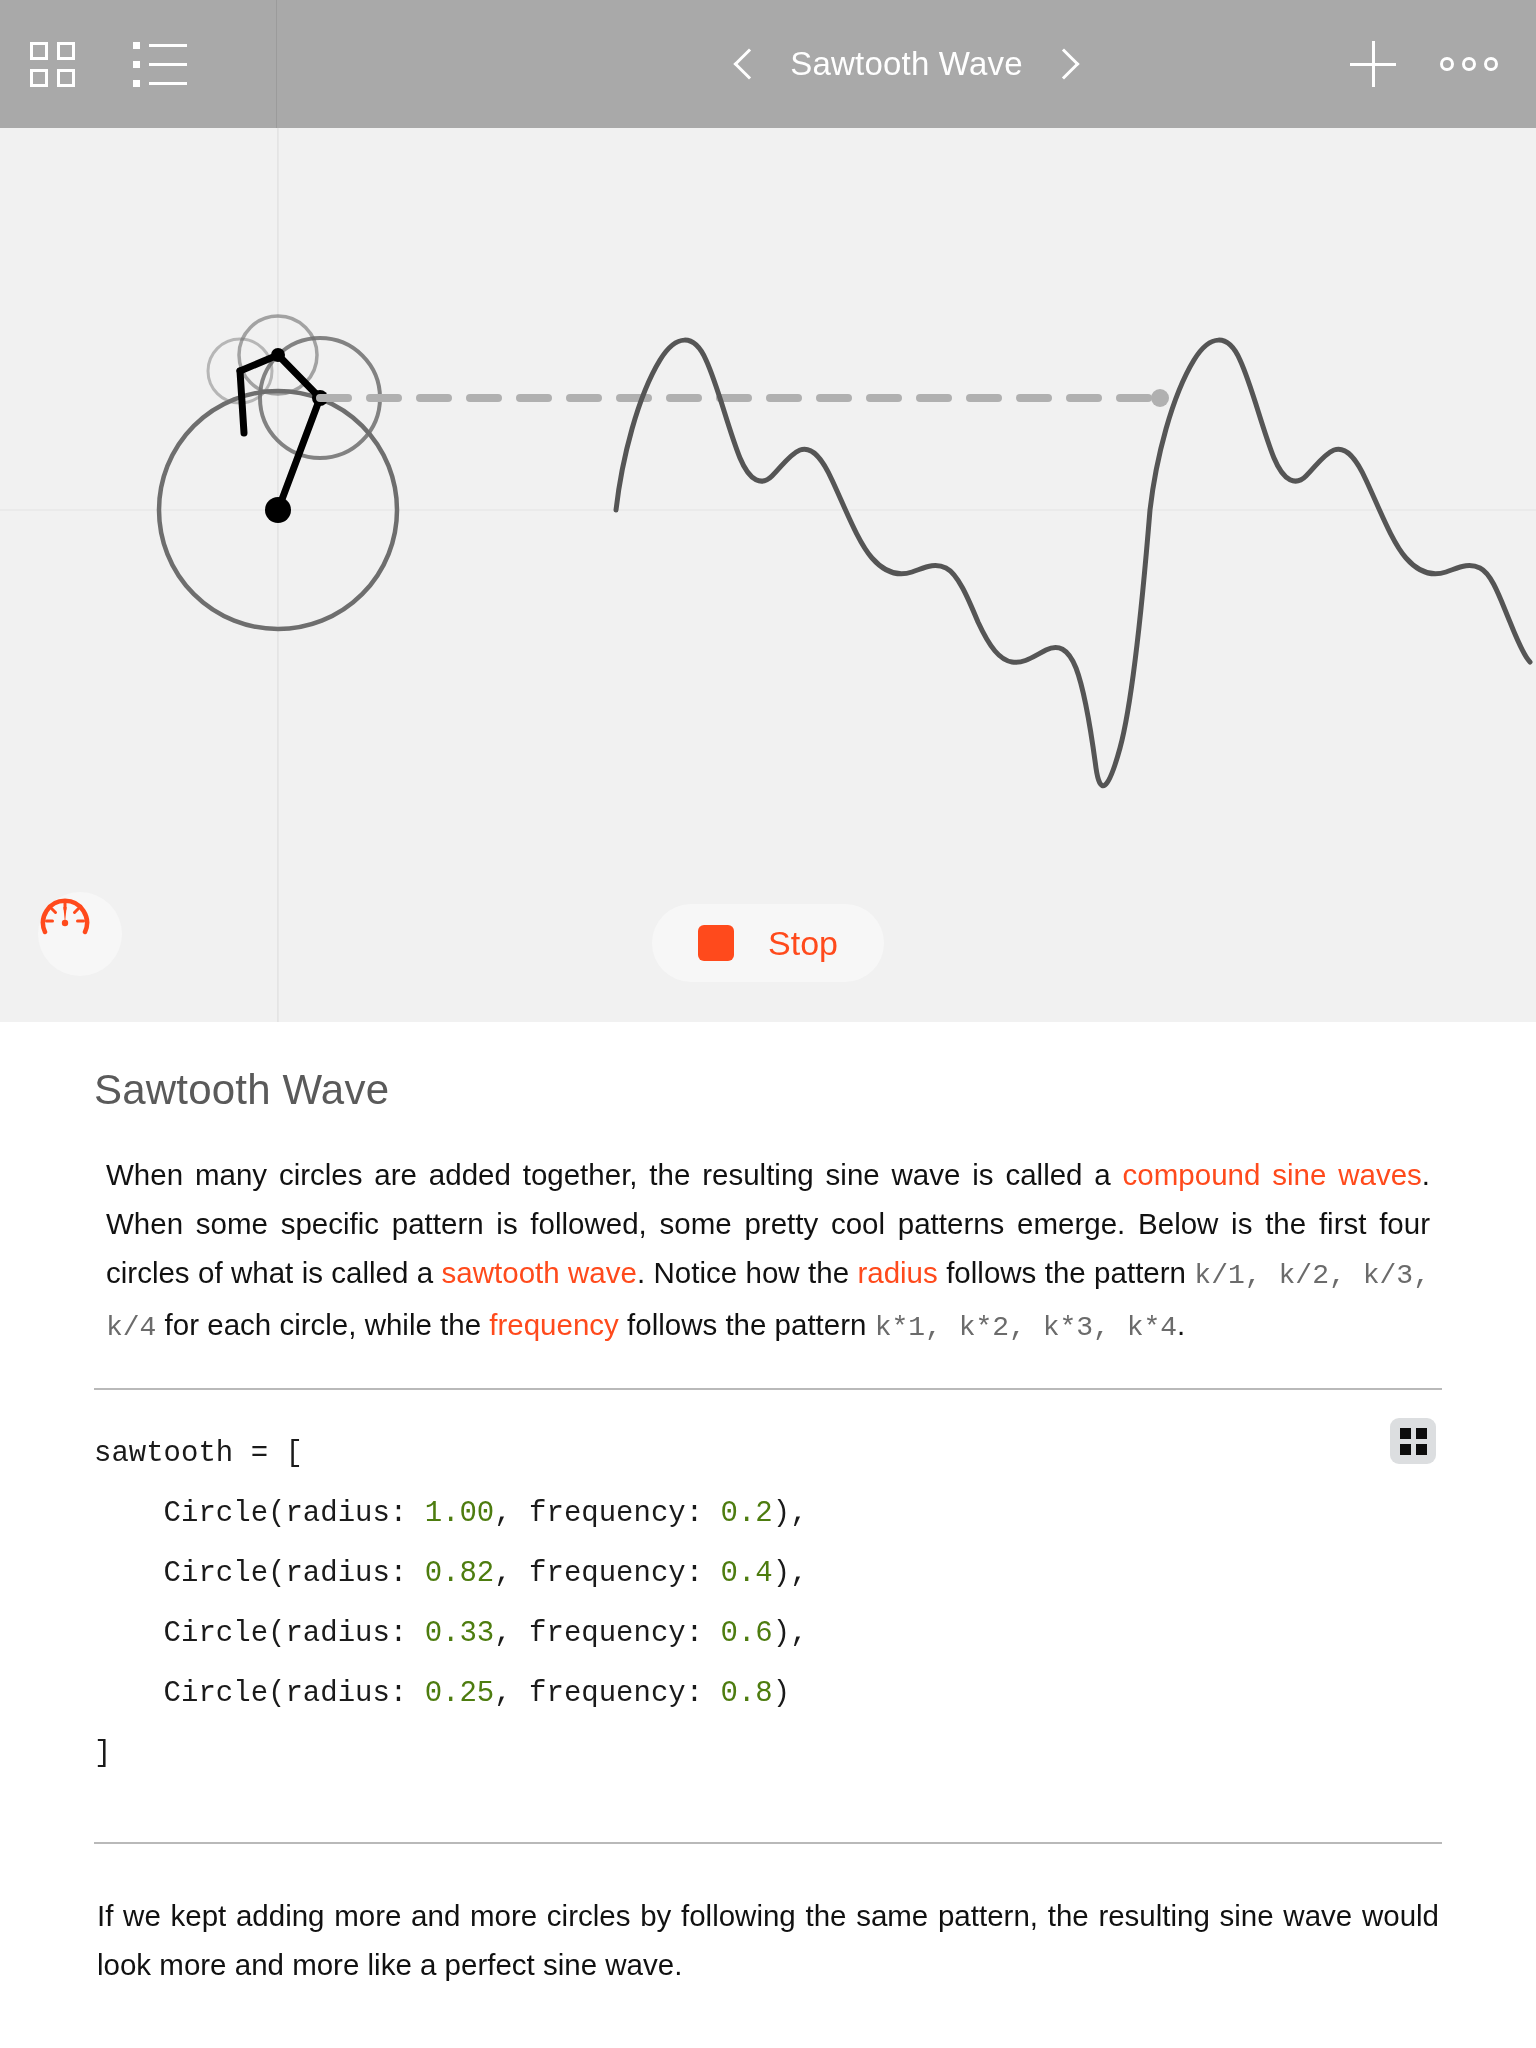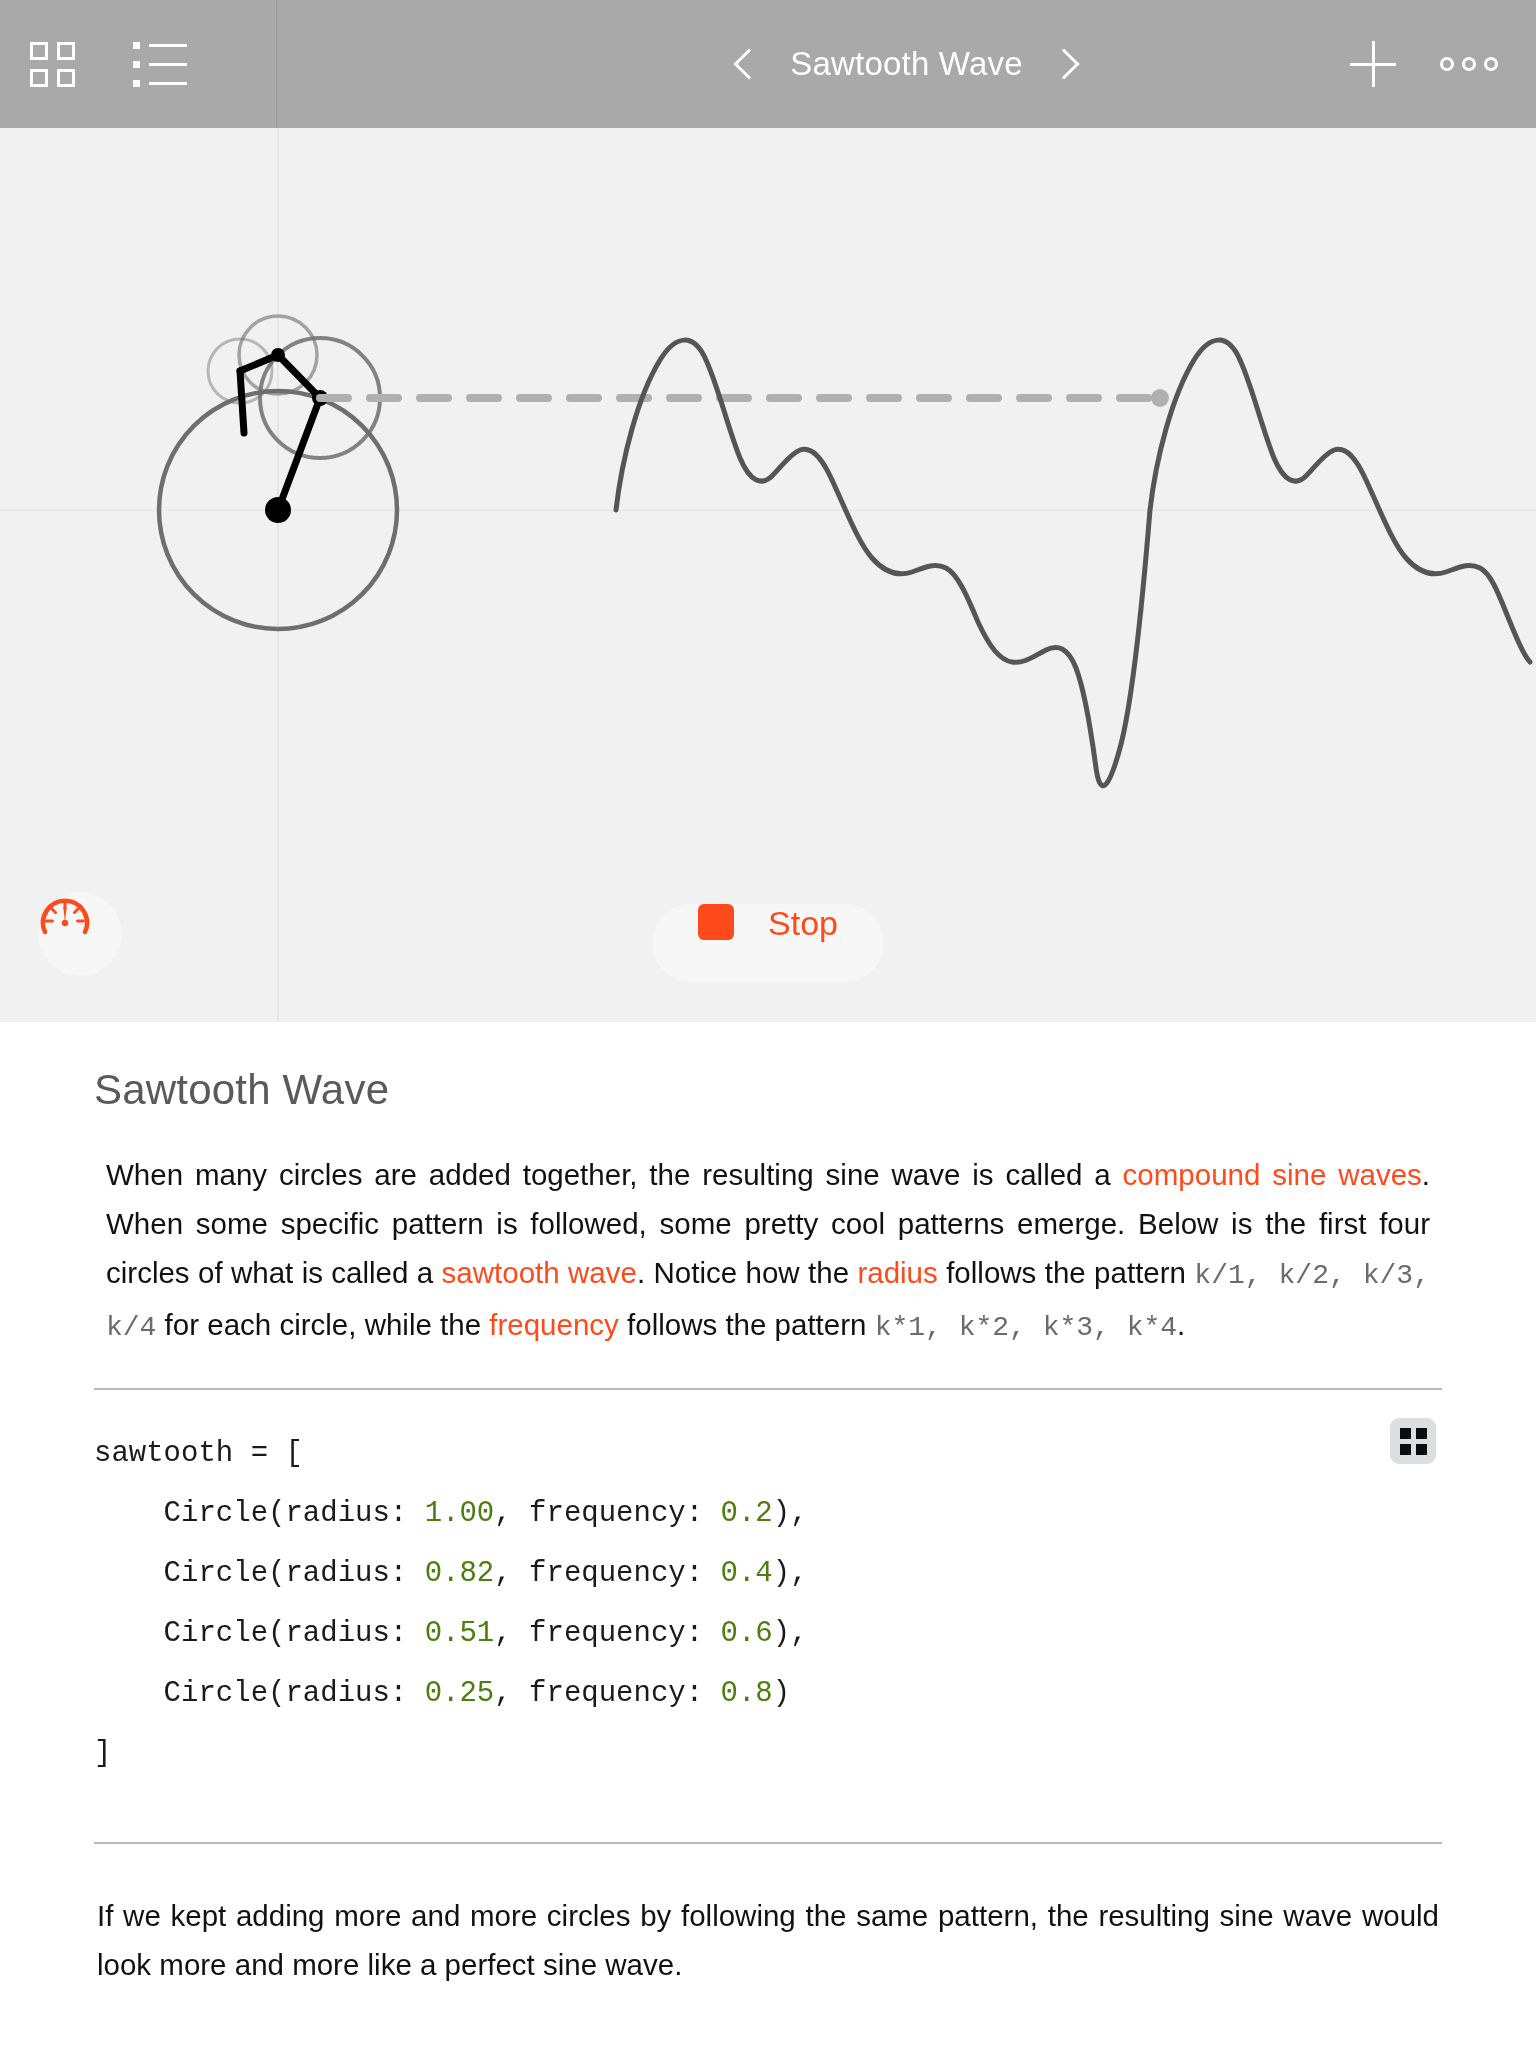--- a/index.html
+++ b/index.html
@@ -79,21 +79,21 @@
     width:84px; height:84px; border-radius:50%;
     background:#f7f7f7;
     display:flex; align-items:center; justify-content:center;
   }
   .stop-btn{
     position:absolute; left:50%; transform:translateX(-50%);
     bottom:40px;
     height:78px; min-width:232px;
     border-radius:39px;
     background:#f7f7f7;
-    display:flex; justify-content:center; gap:34px;
+    display:flex; align-items:center; justify-content:center; gap:34px;
     padding:0 46px;
   }
   .stop-square{ width:36px; height:36px; border-radius:6px; background:#ff4a1c; }
   .stop-label{ color:#ff4a1c; font-size:34px; }
 
   
   .article{
     padding:44px 94px 0 94px;
     background:#fff;
   }
@@ -275,21 +275,21 @@
       <span class="g">
           <i></i>
           <i></i>
           <i></i>
           <i></i>
         </span>
     </div>
     <pre><span>sawtooth = [</span>
 <span>    Circle(radius: </span><span class="num">1.00</span><span>, frequency: </span><span class="num">0.2</span><span>),</span>
 <span>    Circle(radius: </span><span class="num">0.82</span><span>, frequency: </span><span class="num">0.4</span><span>),</span>
-<span>    Circle(radius: </span><span class="num">0.51</span><span>, frequency: </span><span class="num">0.6</span><span>),</span>
+<span>    Circle(radius: </span><span class="num">0.33</span><span>, frequency: </span><span class="num">0.6</span><span>),</span>
 <span>    Circle(radius: </span><span class="num">0.25</span><span>, frequency: </span><span class="num">0.8</span><span>)</span>
 <span>]</span></pre>
   </div>
 
   <hr class="rule">
 
   <div class="tail">
     <div class="spacer"></div>
     <p>If we kept adding more and more circles by following the same pattern, the resulting sine wave would look more and more like a perfect sine wave.</p>
     <div class="spacer"></div>

